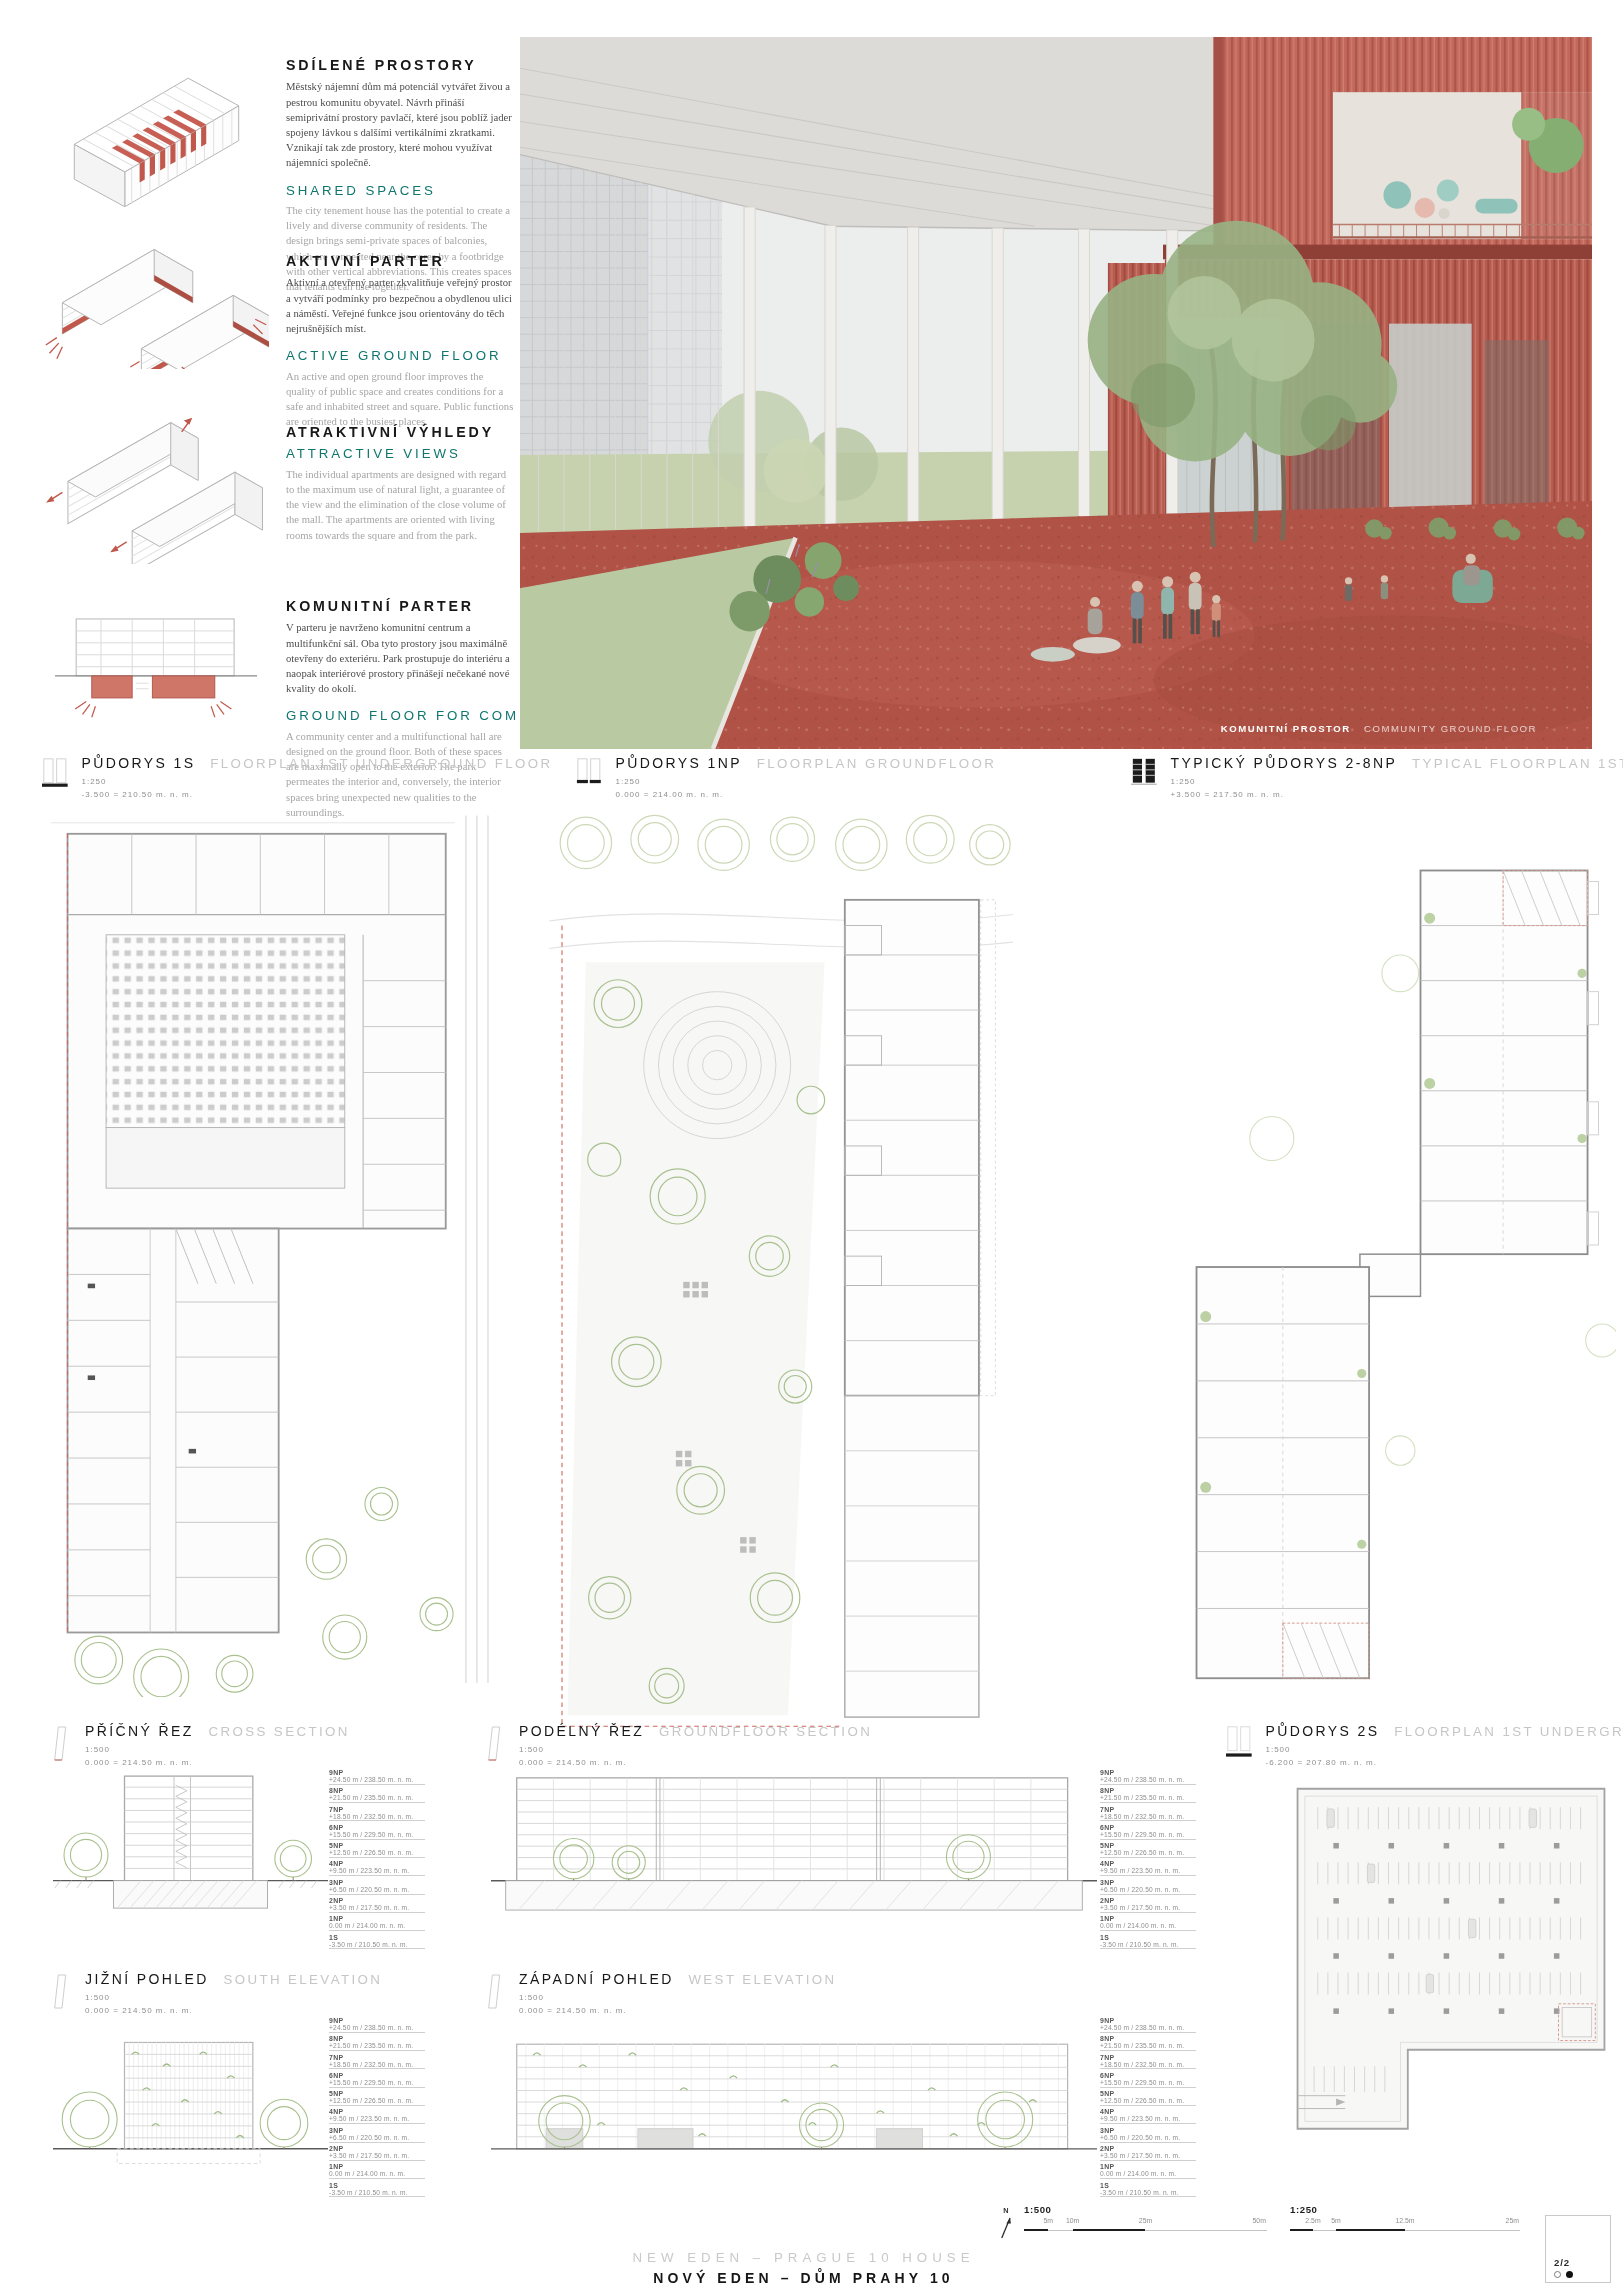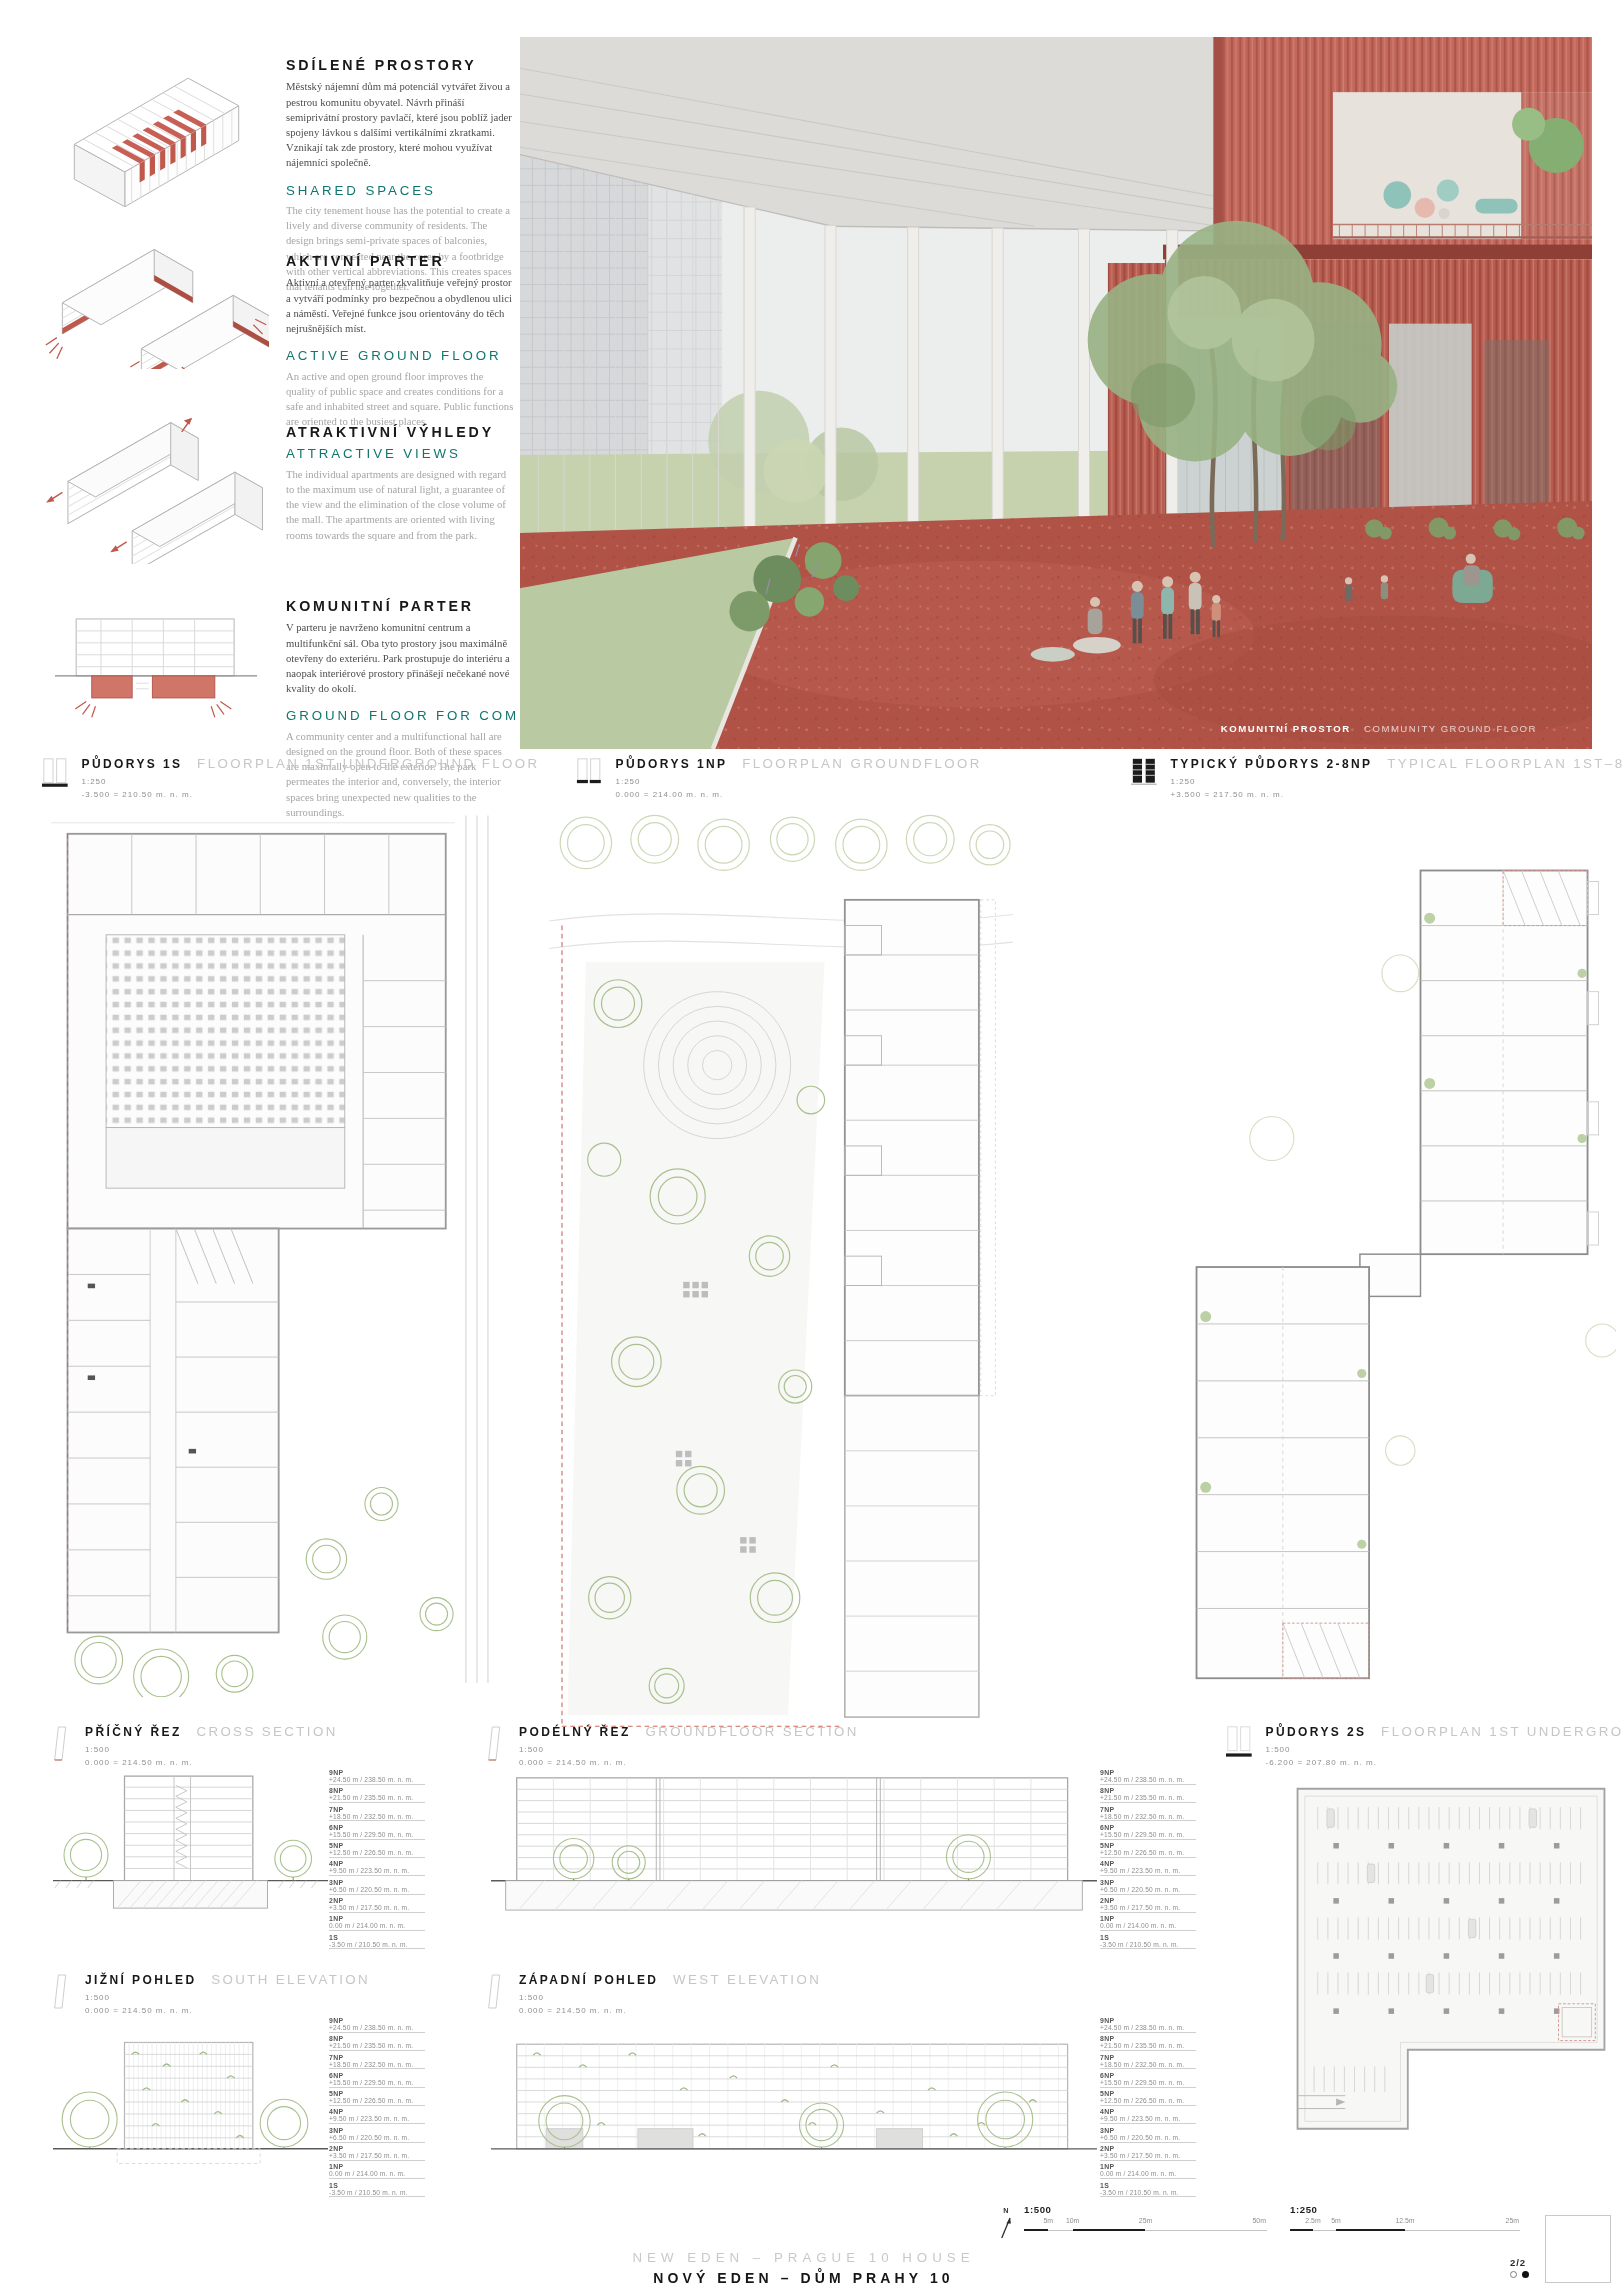--- a/index.html
+++ b/index.html
@@ -20,21 +20,21 @@
 .render{position:absolute;left:520px;top:37px;width:1072px;height:712px;overflow:hidden}
 .render svg{display:block}
 .render-caption{position:absolute;right:55px;bottom:14.7px;font-size:9.6px;letter-spacing:1.5px;white-space:nowrap}
 .render-caption .cz{font-weight:bold;color:#ffffff}
 .render-caption .en{color:rgba(255,255,255,.72);margin-left:9.2px}
 
 
 .ph{position:absolute;display:flex;gap:12px;align-items:flex-start}
 .ph-icon{flex:0 0 auto;margin-top:1.8px}
 .ph-line1{white-space:nowrap}
-.ph-cz{font-size:12px;font-weight:bold;letter-spacing:2.4px;color:#181818}
+.ph-cz{font-size:14px;font-weight:normal;letter-spacing:2.4px;color:#181818}
 .ph-en{font-size:13.3px;letter-spacing:2.4px;color:#c6c6c6;margin-left:14.7px}
 .ph-meta{font-size:8px;letter-spacing:1px;color:#8f8f8f;margin-top:3.7px;line-height:1.65}
 
 
 .lvl-stack{position:absolute;width:96px}
 .lvl{border-bottom:0.9px solid #cfcfcf;padding-bottom:0.9px;margin-bottom:2.4px}
 .lvl-f{font-size:6.9px;font-weight:bold;color:#555;letter-spacing:0.4px}
 .lvl-e{font-size:6.6px;color:#8d8d8d;letter-spacing:0.2px}
 
 
@@ -46,21 +46,21 @@
 .sb-seg{position:absolute;bottom:-1.8px;height:2.8px;background:#1d1d1d}
 .seg-a{left:0;width:10%}
 .seg-b{left:20%;width:30%}
 .sb-ticks{position:absolute;left:0;right:0;top:0.9px;height:11px;font-size:6.9px;color:#8e8e8e}
 .sb-ticks span{position:absolute;transform:translateX(-50%);white-space:nowrap}
 .sb-ticks span:nth-of-type(1){left:10%}
 .sb-ticks span:nth-of-type(2){left:20%}
 .sb-ticks span:nth-of-type(3){left:50%}
 .sb-ticks span:nth-of-type(4){left:99%;transform:translateX(-90%)}
 .stamp-box{position:absolute;left:1545px;top:2215px;width:66px;height:68px;border:1.4px solid #c9c9c9}
-.page-marker{position:absolute;left:1510px;top:2257px;width:42px;text-align:left}
+.page-marker{position:absolute;left:1554px;top:2257px;width:42px;text-align:left}
 .page-num{font-size:9.6px;font-weight:bold;letter-spacing:0.9px;color:#2a2a2a;display:block}
 .page-dots{margin-top:2.8px;display:flex;gap:4.6px;align-items:center}
 .dot{width:7.3px;height:7.3px;border-radius:50%;display:inline-block}
 .dot-empty{border:1.1px solid #7c7c7c;background:#fff}
 .dot-full{background:#111}
 .board-title{position:absolute;left:542px;top:2250px;width:523px;text-align:center}
 .bt-en{font-size:13.3px;letter-spacing:5px;color:#c9c9c9;white-space:nowrap}
 .bt-cz{font-size:14px;font-weight:bold;letter-spacing:4.1px;color:#161616;margin-top:4.6px;white-space:nowrap}
 </style>
 </head>

